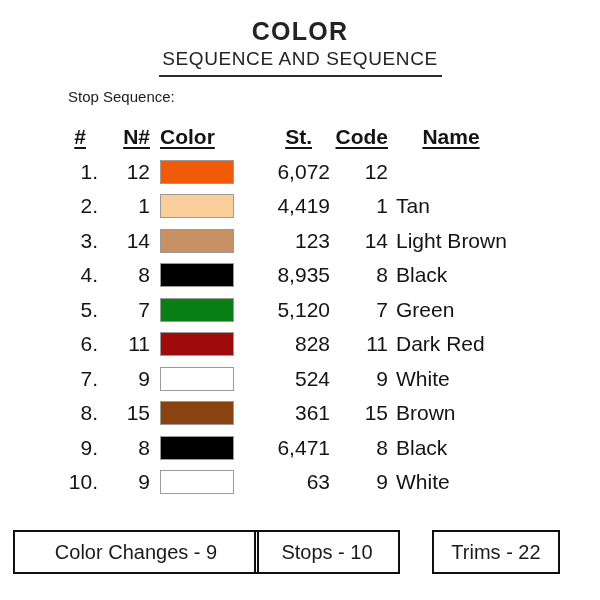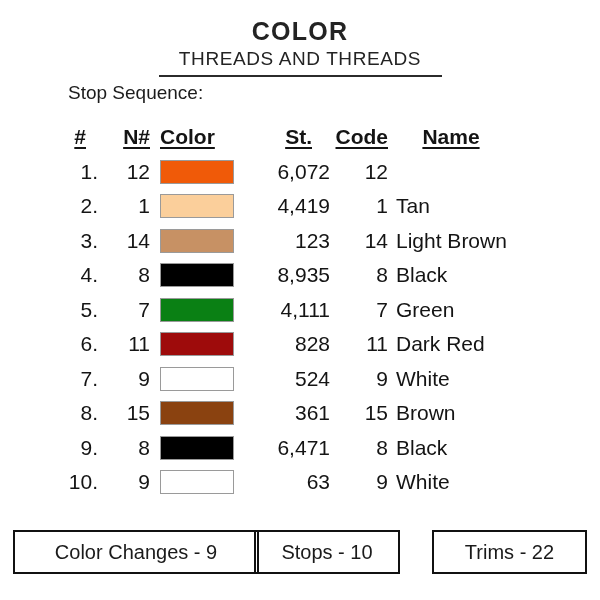--- a/index.html
+++ b/index.html
@@ -44,22 +44,22 @@
     width: 283px;
     height: 2px;
     background: #2b2b2b;
     margin: 6px auto 0 auto;
   }
 
   
   #seq-label {
     position: absolute;
     left: 68px;
-    top: 82px;
-    font-size: 19px;
+    top: 88px;
+    font-size: 15px;
     font-weight: 400;
     color: #1c1c1c;
   }
 
   
   #table {
     position: absolute;
     left: 0;
     top: 124px;
     width: 600px;
@@ -123,28 +123,28 @@
     box-sizing: border-box;
     border: 2px solid #111111;
     display: flex;
     align-items: center;
     justify-content: center;
     font-size: 20px;
     color: #1a1a1a;
   }
   #fbox-0 { left: 13px;  width: 246px; align-items: center; }
   #fbox-1 { left: 254px; width: 146px; }
-  #fbox-2 { left: 432px; width: 155px; }
+  #fbox-2 { left: 432px; width: 128px; }
 </style>
 </head>
 <body>
 
 <div id="header">
   <div id="title">COLOR</div>
-  <div id="subtitle">THREADS AND THREADS</div>
+  <div id="subtitle">SEQUENCE AND SEQUENCE</div>
   <div id="title-rule"></div>
 </div>
 
 <div id="seq-label">Stop Sequence:</div>
 
 <div id="table">
   <div class="row hdr">
     <div class="cell c-num">#</div>
     <div class="cell c-nnum">N#</div>
     <div class="cell c-color">Color</div>
@@ -181,21 +181,21 @@
         <div class="cell c-nnum">8</div>
         <div class="swatch" style="background: rgb(0, 0, 0);"></div>
         <div class="cell c-st">8,935</div>
         <div class="cell c-code">8</div>
         <div class="cell c-name">Black</div>
       </div>
       <div class="row">
         <div class="cell c-num">5.</div>
         <div class="cell c-nnum">7</div>
         <div class="swatch" style="background: rgb(10, 128, 20);"></div>
-        <div class="cell c-st">4,111</div>
+        <div class="cell c-st">5,120</div>
         <div class="cell c-code">7</div>
         <div class="cell c-name">Green</div>
       </div>
       <div class="row">
         <div class="cell c-num">6.</div>
         <div class="cell c-nnum">11</div>
         <div class="swatch" style="background: rgb(158, 11, 11);"></div>
         <div class="cell c-st">828</div>
         <div class="cell c-code">11</div>
         <div class="cell c-name">Dark Red</div>

